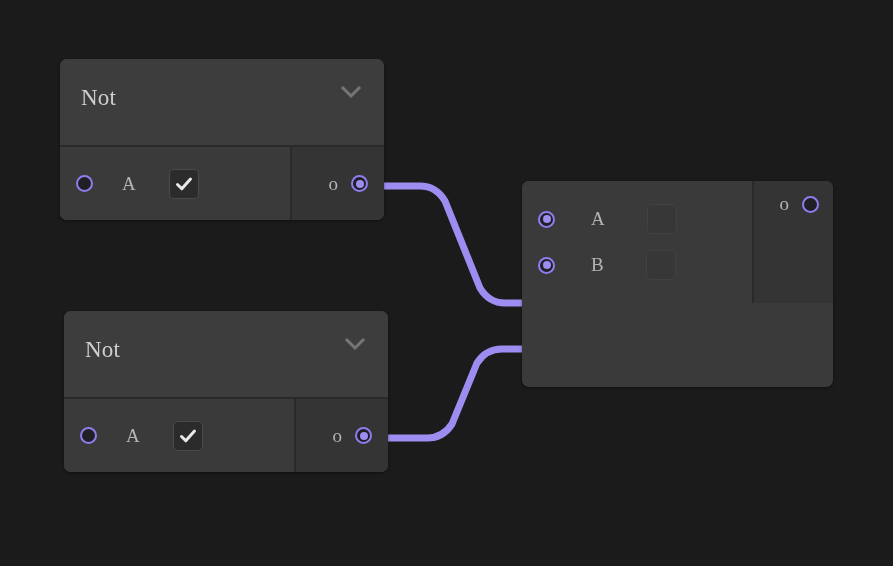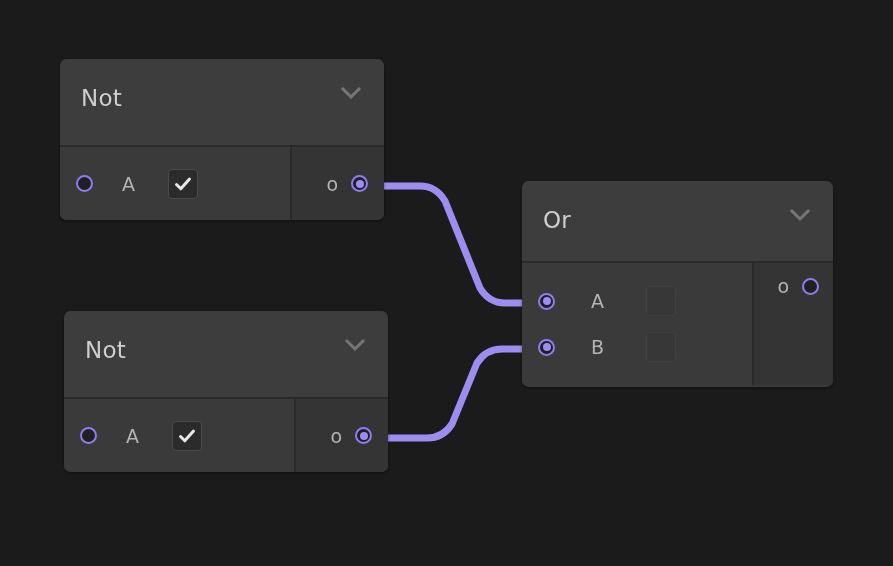--- a/index.html
+++ b/index.html
@@ -13,20 +13,21 @@
     background: #1b1b1b;
     font-family: "DejaVu Sans", "Liberation Sans", sans-serif;
     overflow: hidden;
     position: relative;
   }
   #canvas {
     position: absolute;
     inset: 0;
     width: 893px;
     height: 566px;
+    font-family: Liberation Serif, serif;
   }
   #wire-layer {
     position: absolute;
     left: 0;
     top: 0;
     width: 893px;
     height: 566px;
     pointer-events: none;
     z-index: 1;
   }
@@ -238,28 +239,20 @@
       <div class="ports-out">
         <div class="port-row out">
           <span class="port-label">o</span>
           <span class="port-dot filled" style="margin-left:13px;"></span>
         </div>
       </div>
     </div>
   </div>
 
   <div class="node" id="node-or-1">
-    <div class="node-header">
-      <span class="node-title">Or</span>
-      <span class="collapse-icon">
-        <svg width="22" height="14" viewBox="0 0 22 14">
-          <path d="M 3 3 L 11 11 L 19 3" fill="none" stroke="#9a9a9a" stroke-width="3" stroke-linecap="square" stroke-linejoin="miter"></path>
-        </svg>
-      </span>
-    </div>
     <div class="node-body">
       <div class="ports-in">
         <div class="port-row">
           <span class="port-dot filled"></span>
           <span class="port-label" style="margin-left:36px;">A</span>
           <span class="checkbox off" style="margin-left:42px;"></span>
           <span class="spacer"></span>
         </div>
         <div class="port-row">
           <span class="port-dot filled"></span>

